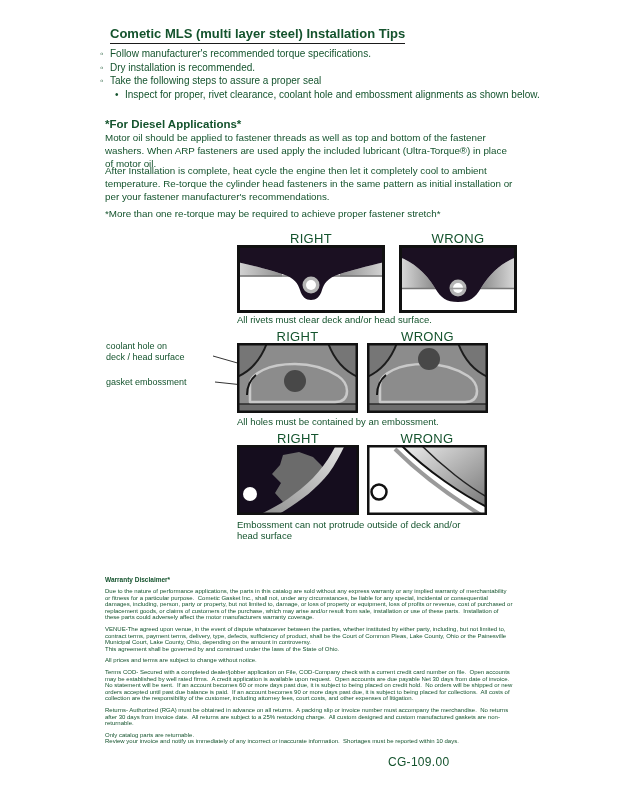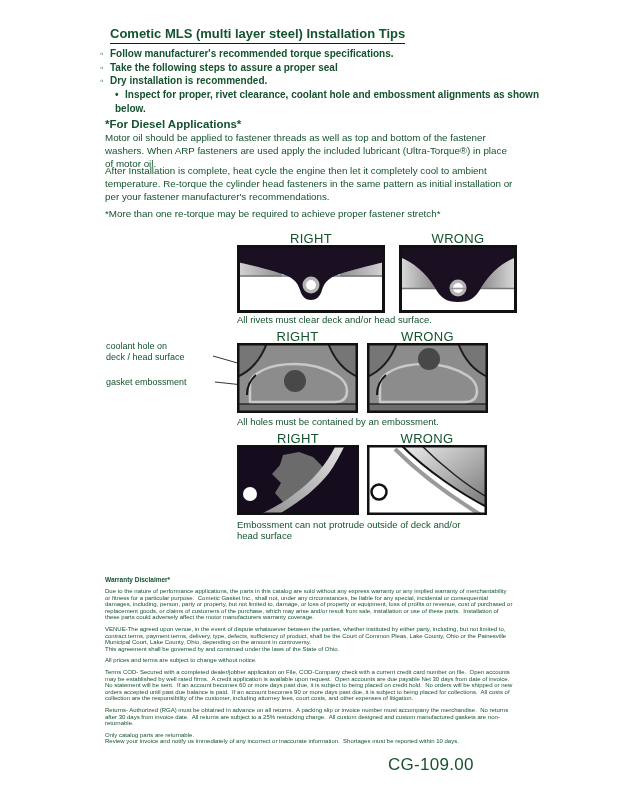--- a/index.html
+++ b/index.html
@@ -1,46 +1,46 @@
 <!DOCTYPE html>
 <html><head>
 <meta charset="utf-8">
 <style>
   html,body{margin:0;padding:0;background:#ffffff;}
   .page{position:relative;width:618px;height:800px;background:#ffffff;overflow:hidden;
         font-family:"Liberation Sans",sans-serif;color:#14532d;}
   .abs{position:absolute;}
   .title{font-size:13px;font-weight:bold;border-bottom:1.5px solid #1a1a1a;padding-bottom:2px;white-space:nowrap;}
-  .bullets{font-size:10px;line-height:13.7px;font-weight:bold;}
+  .bullets{font-size:10px;line-height:13.7px;}
   .b-row{white-space:pre-wrap;}
   .marker{display:inline-block;width:10px;}
   .sub{padding-left:15px;}
   .heading{font-size:11.5px;font-weight:bold;}
   .body-para{font-size:9.8px;line-height:13.2px;width:410px;white-space:pre-wrap;}
   .dlabel{font-size:13px;font-weight:normal;text-align:center;letter-spacing:0.3px;}
   .caption{font-size:9.5px;font-weight:normal;line-height:11px;white-space:pre-wrap;}
   .ann{font-size:9px;line-height:10.5px;text-align:left;}
   .warranty{left:105px;top:576px;width:408px;}
   .w-head{font-size:6.5px;font-weight:bold;}
   .fine{font-size:6px;line-height:6.6px;white-space:pre-wrap;}
   .fine-block{margin-top:5px;}
-  .footer-code{font-size:17px;letter-spacing:0.3px;}
+  .footer-code{font-size:12px;letter-spacing:0.3px;}
   svg{display:block;}
 </style>
 </head>
 <body>
 
 <div class="page">
 
   <div class="abs title" style="left:110px;top:26px;">Cometic MLS (multi layer steel) Installation Tips</div>
 
   <div class="abs bullets" style="left:100px;top:47px;width:440px;">
     <div class="b-row"><span class="marker">◦</span><span>Follow manufacturer's recommended torque specifications.</span></div>
+    <div class="b-row"><span class="marker">◦</span><span>Dry installation is recommended.</span></div>
     <div class="b-row"><span class="marker">◦</span><span>Take the following steps to assure a proper seal</span></div>
-    <div class="b-row"><span class="marker">◦</span><span>Dry installation is recommended.</span></div>
     <div class="b-row sub"><span class="marker">•</span><span>Inspect for proper, rivet clearance, coolant hole and embossment alignments as shown below.</span></div>
   </div>
 
   <div class="abs heading" style="left:105px;top:118px;">*For Diesel Applications*</div>
   <div class="abs body-para" style="left:105px;top:131px;">Motor oil should be applied to fastener threads as well as top and bottom of the fastener washers. When ARP fasteners are used apply the included lubricant (Ultra-Torque®) in place of motor oil.</div>
   <div class="abs body-para" style="left:105px;top:164px;">After Installation is complete, heat cycle the engine then let it completely cool to ambient temperature. Re-torque the cylinder head fasteners in the same pattern as initial installation or per your fastener manufacturer's recommendations.</div>
   <div class="abs body-para" style="left:105px;top:207px;">*More than one re-torque may be required to achieve proper fastener stretch*</div>
 
   <div class="abs dlabel" style="left:237px;top:231px;width:148px;">RIGHT</div>
   <div class="abs dlabel" style="left:399px;top:231px;width:118px;">WRONG</div>

